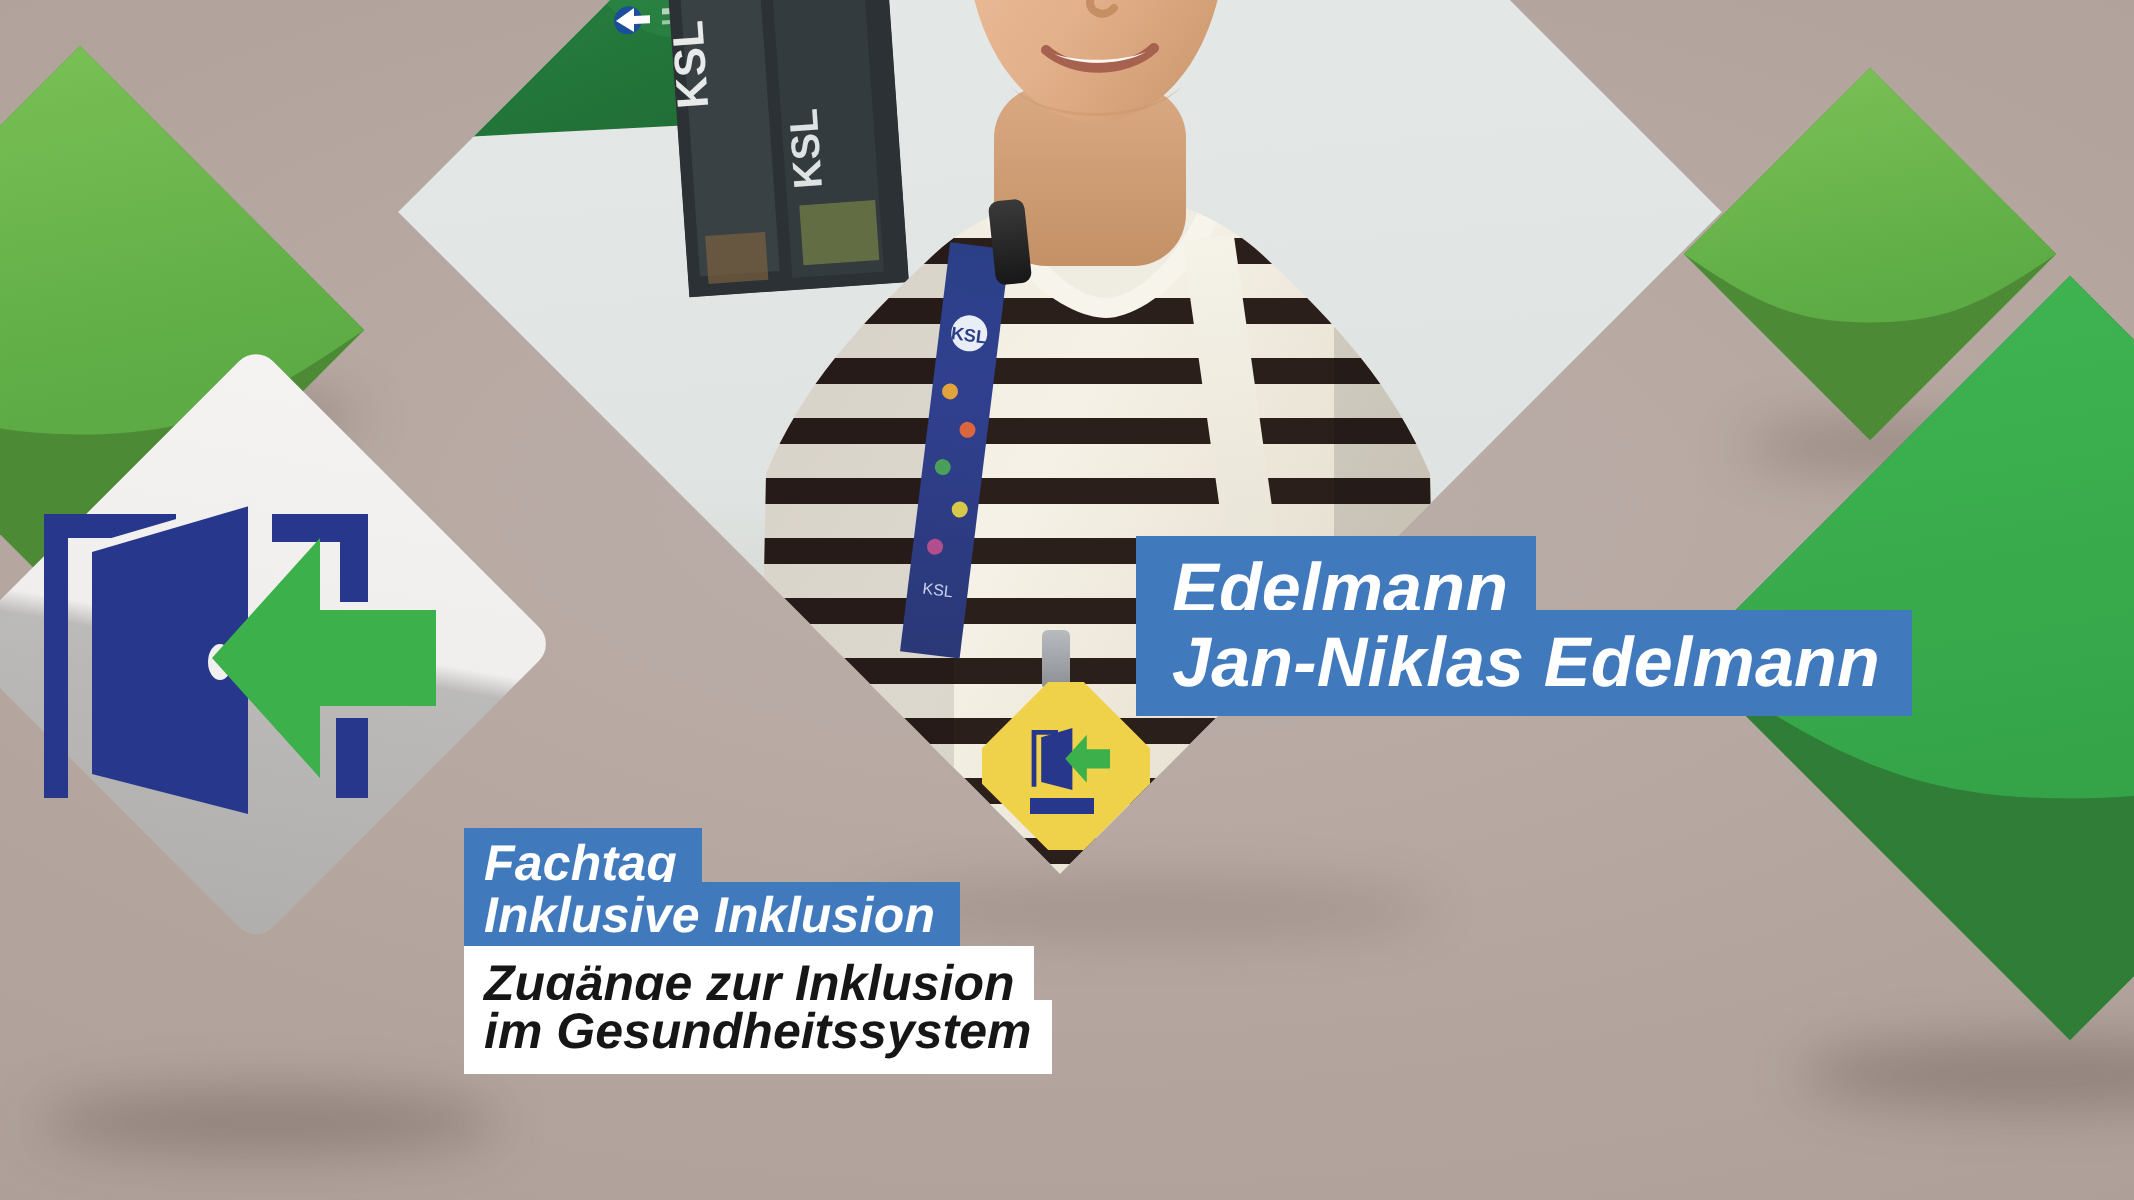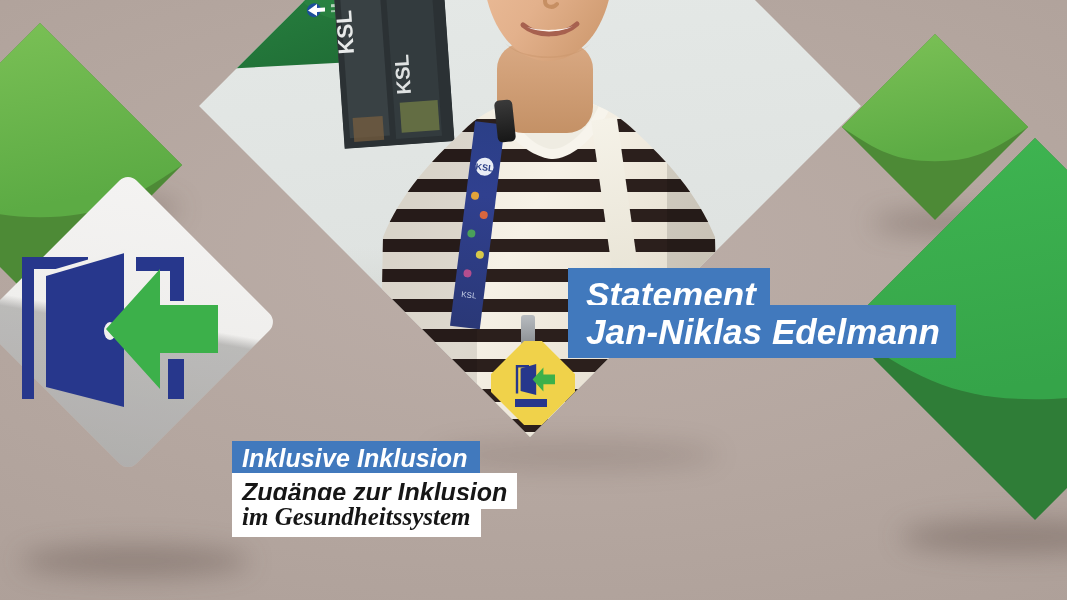--- a/index.html
+++ b/index.html
@@ -47,21 +47,21 @@
       font-style:italic;font-weight:bold;letter-spacing:.1px;
       white-space:nowrap;line-height:1;}
   #stmt1{left:568px;top:268px;padding:9px 14px 8px 18px;font-size:35px;}
   #stmt2{left:568px;top:305px;padding:9px 16px 9px 18px;font-size:35px;font-style:italic;}
 
   #ft1{left:232px;top:414px;padding:6px 12px 4px 10px;font-size:25px;background:#4179bd;}
   #ft2{left:232px;top:441px;padding:5px 12px 6px 10px;font-size:25px;background:#4179bd;}
   .wbanner{position:absolute;background:#ffffff;color:#161616;
       font-style:italic;font-weight:bold;white-space:nowrap;line-height:1;}
   #ft3{left:232px;top:473px;padding:7px 10px 4px 10px;font-size:25px;}
-  #ft4{left:232px;top:500px;padding:4px 10px 8px 10px;font-size:25px;font-family:Liberation Serif, serif;}
+  #ft4{left:232px;top:500px;padding:4px 10px 8px 10px;font-size:25px;}
 </style>
 </head>
 <body>
 
 <div id="stage">
 
   <div class="shadow" style="left:-10px;top:196px;width:190px;height:26px;"></div>
   <div class="shadow" style="left:872px;top:212px;width:150px;height:22px;"></div>
   <div class="shadow" style="left:900px;top:520px;width:230px;height:34px;"></div>
   <div class="shadow" style="left:20px;top:545px;width:230px;height:32px;"></div>
@@ -283,20 +283,21 @@
             <path d="M4 10 H70 V22 H16 V152 H4 Z" fill="#27378c"></path>
             <path d="M28 28 L106 5 L106 160 L28 140 Z" fill="#27378c"></path>
             <path d="M200 58 H142 V22 L88 82 L142 142 V106 H200 Z" fill="#3cb04a"></path>
           </g>
           <rect x="24" y="58" width="32" height="8" fill="#27378c"></rect>
         </svg>
       </div>
     </div>
   </div>
 
-  <div class="banner" id="stmt1">Statement</div>
+  <div class="banner" id="stmt1">Edelmann</div>
   <div class="banner" id="stmt2">Jan-Niklas Edelmann</div>
 
+  <div class="banner" id="ft1">Fachtag</div>
   <div class="banner" id="ft2">Inklusive Inklusion</div>
   <div class="wbanner" id="ft3">Zugänge zur Inklusion</div>
   <div class="wbanner" id="ft4">im Gesundheitssystem</div>
 
 </div>
 
 </body></html>

